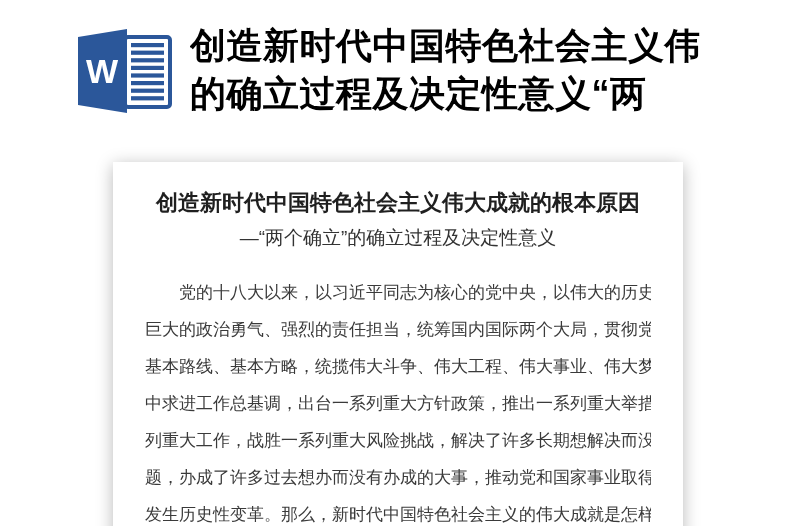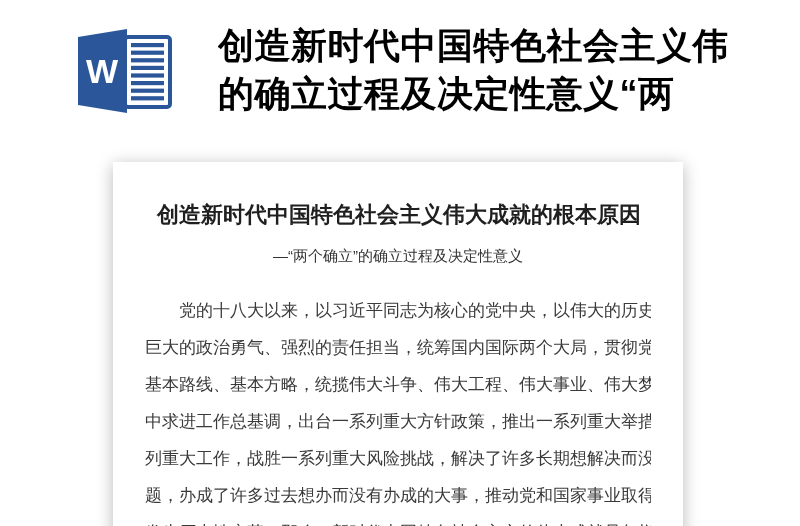--- a/index.html
+++ b/index.html
@@ -31,52 +31,51 @@
   .header-title {
     position: absolute;
     left: 190px;
     top: 22px;
     width: 530px;
     color: #000000;
     font-weight: 900;
     font-size: 36px;
     line-height: 48px;
     letter-spacing: 0.5px;
-    margin-left: 28px;
   }
   .header-title .t-line {
     white-space: nowrap;
     overflow: hidden;
   }
   
   .page {
     position: absolute;
     left: 113px;
     top: 162px;
     width: 570px;
     height: 430px;
     background: #ffffff;
     box-shadow: 0 3px 16px rgba(0,0,0,0.28);
     box-sizing: border-box;
     padding: 24px 32px 0 32px;
   }
   .doc-title {
-    margin: 12px;
+    margin: 0;
     padding-top: 2px;
-    text-align: right;
+    text-align: center;
     font-size: 22px;
     line-height: 30px;
     font-weight: 700;
     color: #1f1f1f;
     white-space: nowrap;
   }
   .doc-subtitle {
     margin: 6px 0 0 0;
     text-align: center;
-    font-size: 15px;
+    font-size: 19px;
     line-height: 28px;
     font-weight: 400;
     color: #333333;
     white-space: nowrap;
   }
   .doc-body {
     margin-top: 22px;
     color: #3a3a3a;
     font-size: 17px;
   }

